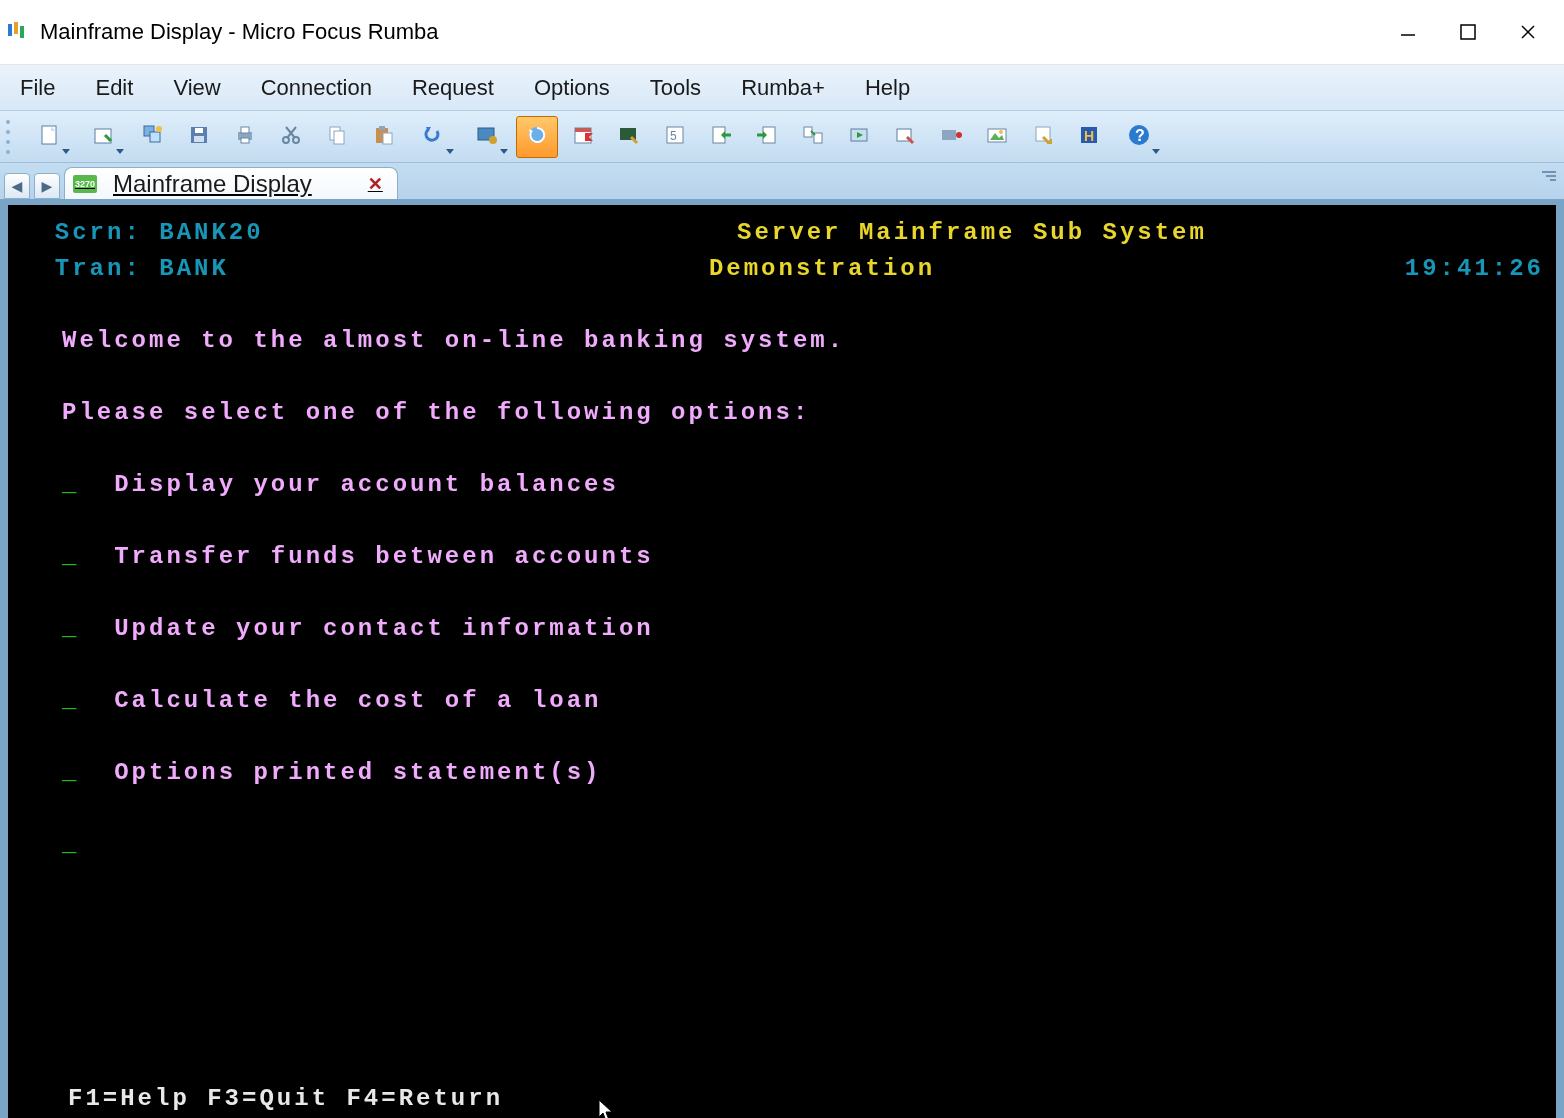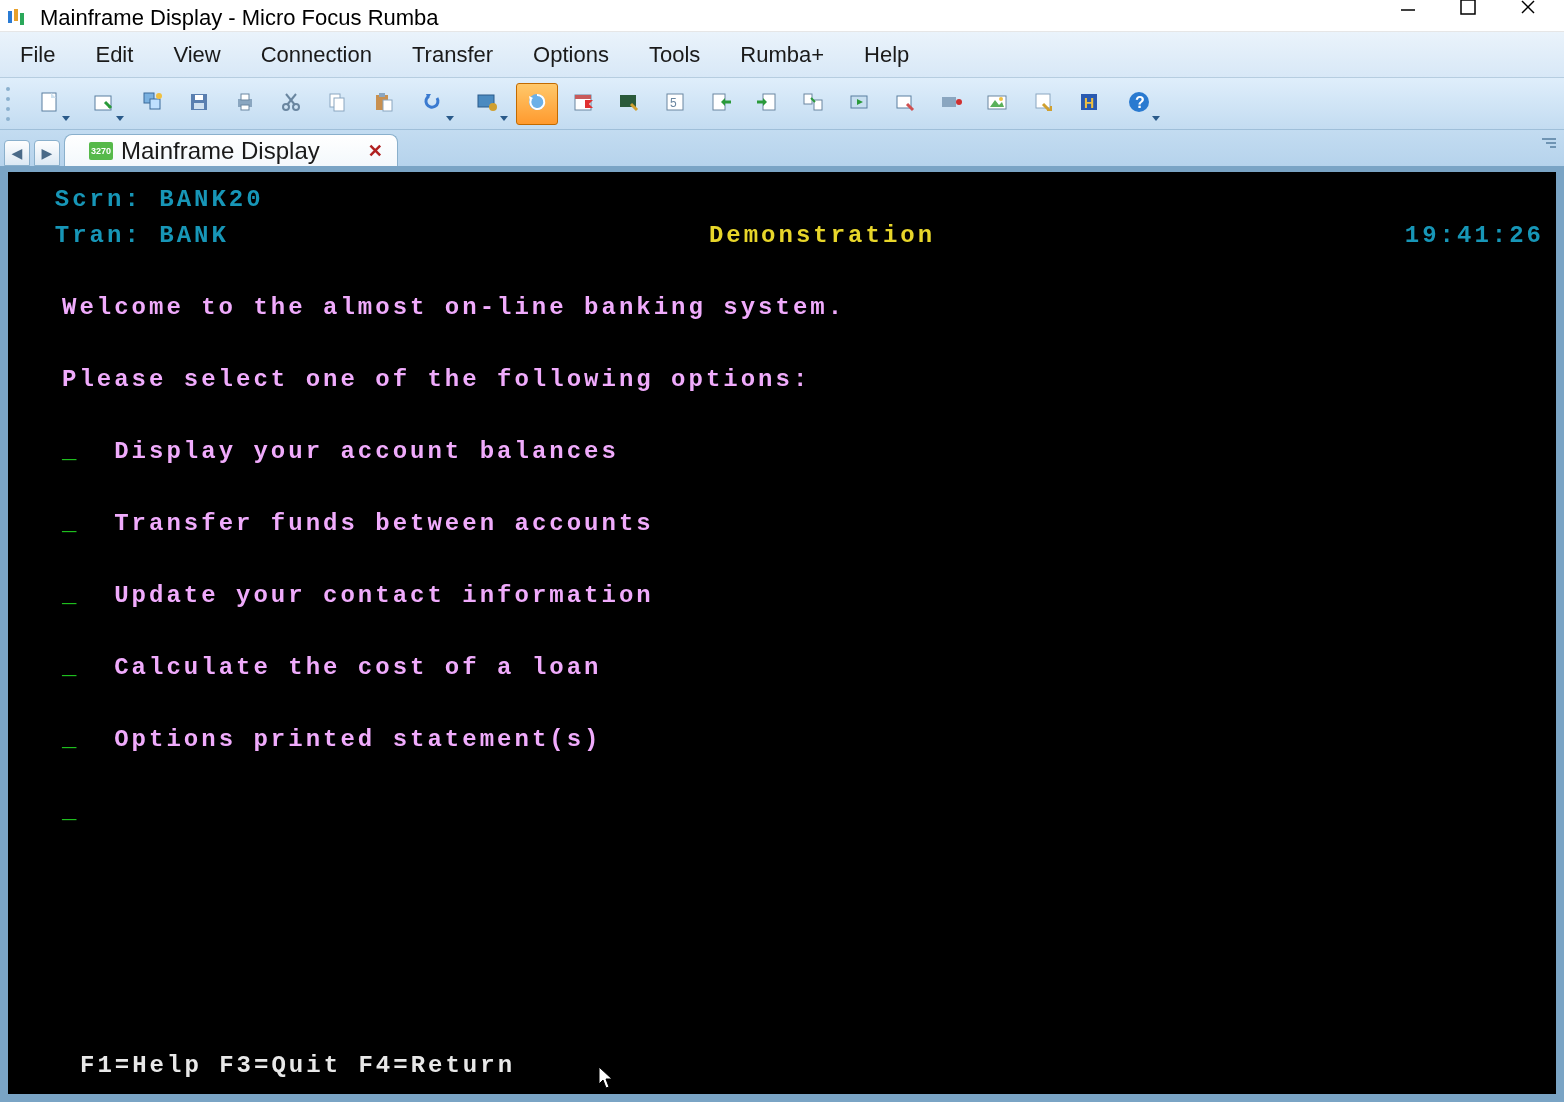--- a/index.html
+++ b/index.html
@@ -9,22 +9,22 @@
     height:1118px;
     background:#fff;
     font-family: "Segoe UI", Tahoma, Arial, sans-serif;
     font-size:14px;
     color:#000;
     overflow:hidden;
   }
   
   .titlebar {
     display:flex;
-    align-items:flex-end;
-    height:32px;
+    align-items:center;
+    height:65px;
     background:#ffffff;
     padding:0 6px;
     border-bottom:1px solid #e6e6e6;
   }
   .titlebar .app-icon { width:24px; height:24px; margin-right:10px; display:flex; align-items:center; justify-content:center;}
   .titlebar .title-text { font-size:22px; color:#000; }
   .titlebar .spacer { flex:1; }
   .win-ctrl { width:60px; height:48px; display:flex; align-items:center; justify-content:center; }
   .win-ctrl svg { pointer-events:none; }
 
@@ -100,22 +100,23 @@
     font-size:14px; color:#4a6a88;
   }
   .tab {
     display:flex;
     align-items:center;
     height:32px;
     background:linear-gradient(#ffffff,#f3f8fc);
     border:1px solid #8ab0cc;
     border-bottom:none;
     border-radius:8px 8px 0 0;
-    padding:0 14px 0 24px;
-    gap:8px;
+    padding:0 14px 0 8px;
+    gap:16px;
+    text-decoration:underline;
   }
   .tab-icon {
     width:24px; height:18px; background:#56b94a;
     border-radius:2px; color:#fff; font-size:9px; font-weight:bold;
     display:flex; align-items:center; justify-content:center;
   }
   .tab-title { font-size:24px; color:#1a1a1a; }
   .tab-close { color:#b02020; font-weight:bold; font-size:18px; margin-left:40px; cursor:default;}
   .tab-right-grip {
     position:absolute; right:8px; top:8px;
@@ -148,21 +149,21 @@
   .row { white-space:pre; height:36px; display:flex; }
   .c-cyan { color:#1796b7; }
   .c-yellow { color:#e8d62a; }
   .c-blue { color:#f0abfc; }
   .c-white { color:#e8e8e8; }
   .t-left { width:380px; }
   .t-center { flex:1; text-align:center; }
   .t-right { width:300px; text-align:right; }
   .opt-line { margin-left:42px; }
   .opt-marker { color:#1fc41f; }
-  .fkeys { position:absolute; bottom:10px; left:72px; }
+  .fkeys { position:absolute; bottom:10px; left:60px; }
 
   
   .cursor {
     position:absolute;
     width:16px; height:24px;
     pointer-events:none;
   }
 </style>
 </head>
 <body>
@@ -193,21 +194,21 @@
         <line x1="15" y1="3" x2="3" y2="15" stroke="#000" stroke-width="1.5"></line>
       </svg>
   </div>
 </div>
 
 <div class="menubar">
   <div class="menu-item">File</div>
   <div class="menu-item">Edit</div>
   <div class="menu-item">View</div>
   <div class="menu-item">Connection</div>
-  <div class="menu-item">Transfer</div>
+  <div class="menu-item">Request</div>
   <div class="menu-item">Options</div>
   <div class="menu-item">Tools</div>
   <div class="menu-item">Rumba+</div>
   <div class="menu-item">Help</div>
 </div>
 
 <div class="toolbar">
   <div class="tool-handle">
     <span></span>
       <span></span>
@@ -394,20 +395,21 @@
       <span style="width:10px"></span>
       <span style="width:6px"></span>
   </div>
 </div>
 
 <div class="terminal-wrap">
   <div class="terminal">
 
     <div class="row">
       <span class="c-cyan t-left">  <span>Scrn:</span> <span>BANK20</span></span>
+      <span class="c-yellow t-center">Server Mainframe Sub System</span>
     </div>
 
     <div class="row">
       <span class="c-cyan t-left">  <span>Tran:</span> <span>BANK</span></span>
       <span class="c-yellow t-center">Demonstration</span>
       <span class="c-cyan t-right">19:41:26</span>
     </div>
     <div class="row"></div>
 
     <div class="row c-blue" style="padding-left:42px;">Welcome to the almost on-line banking system.</div>

